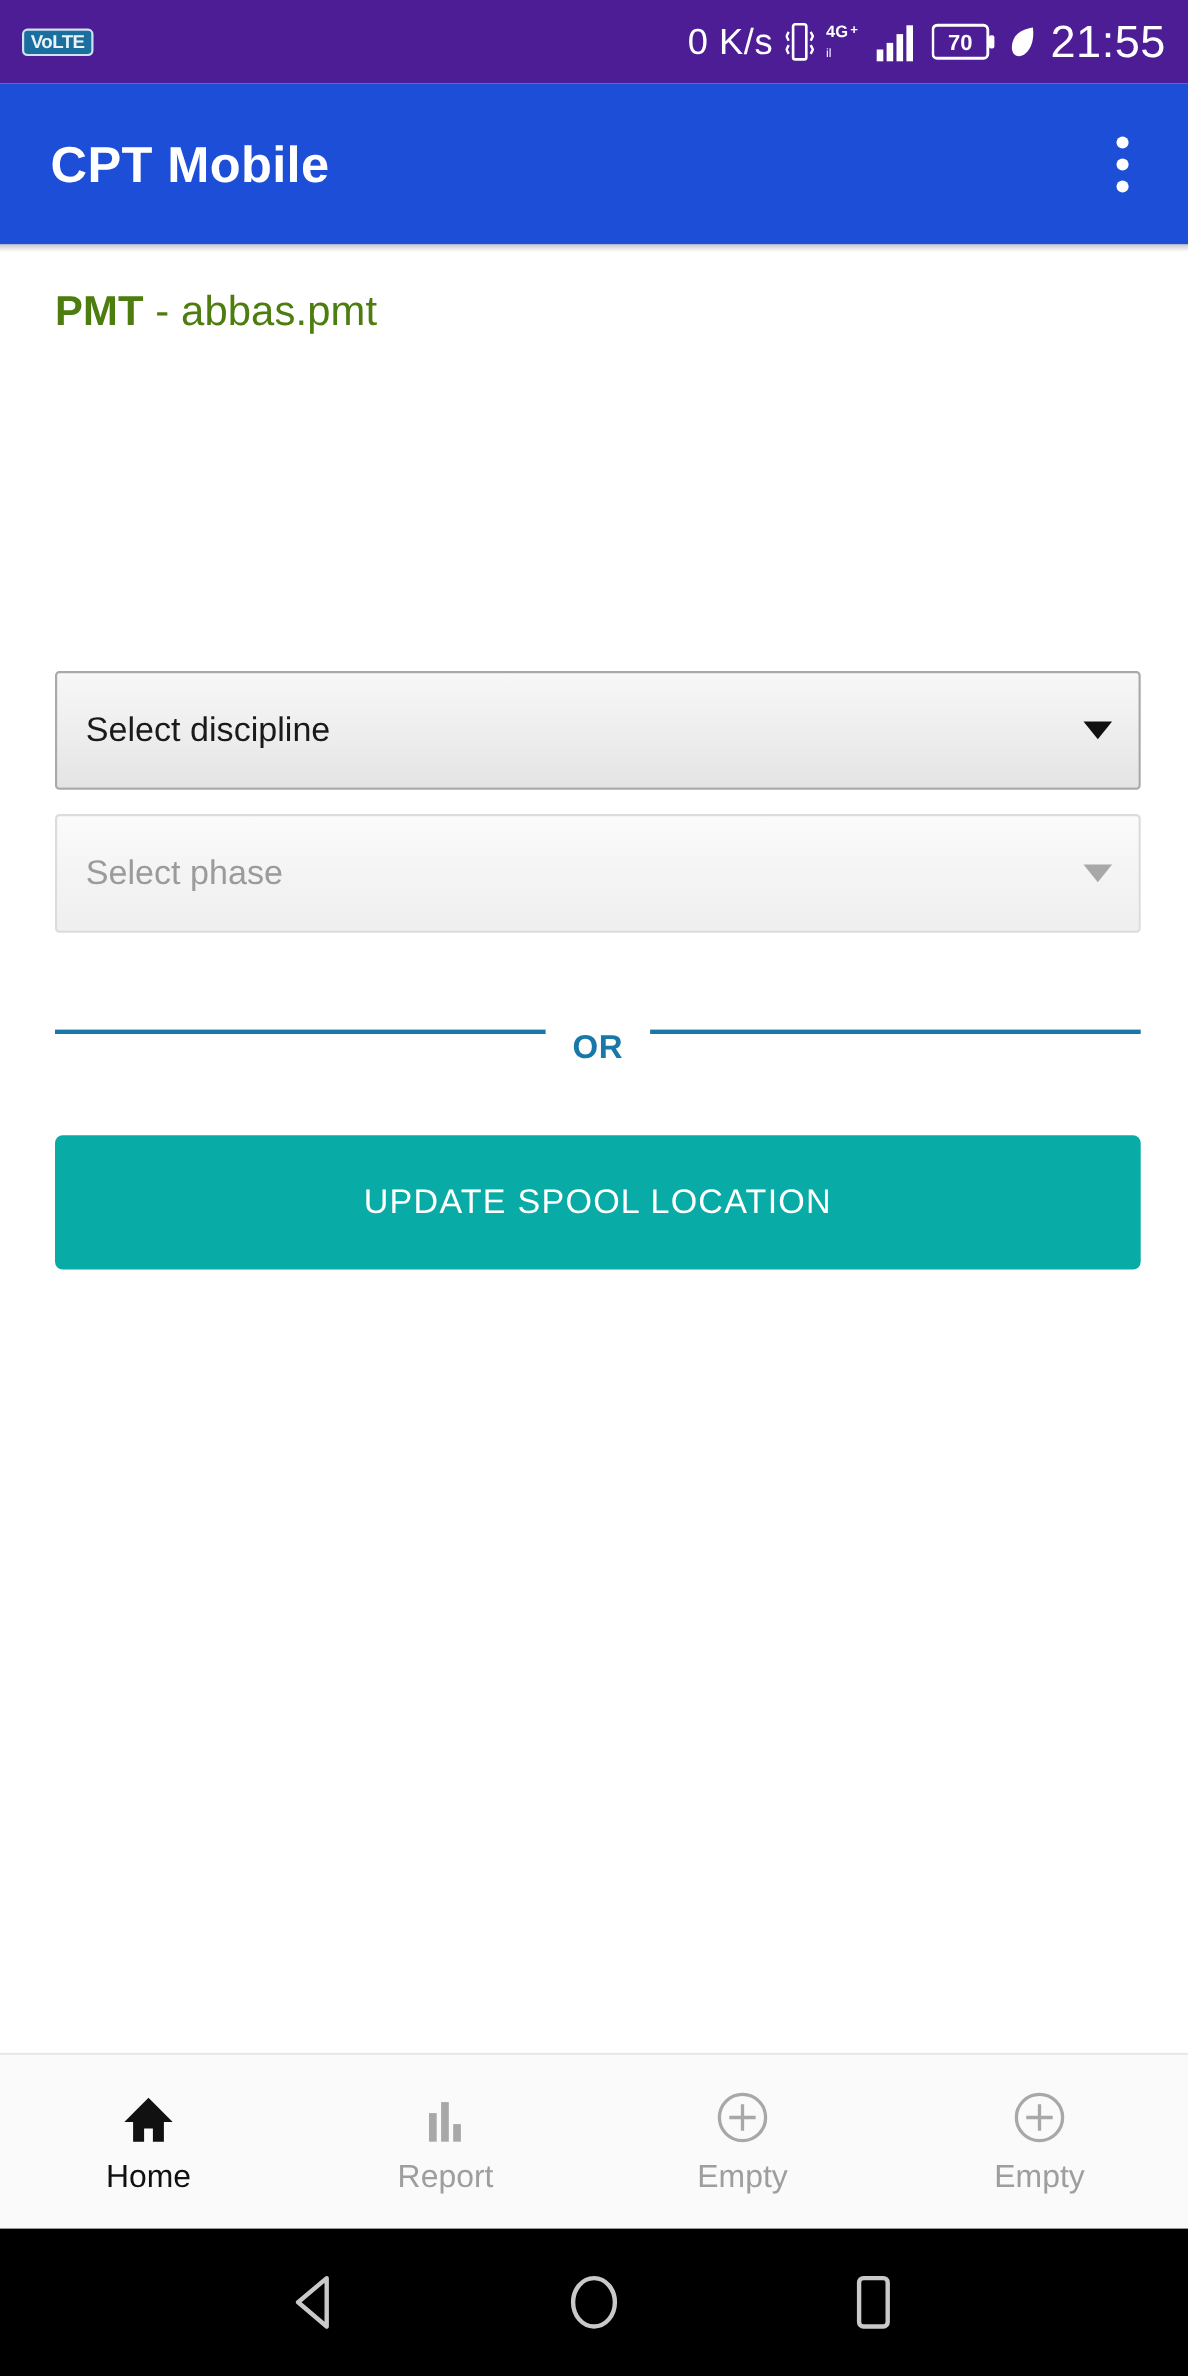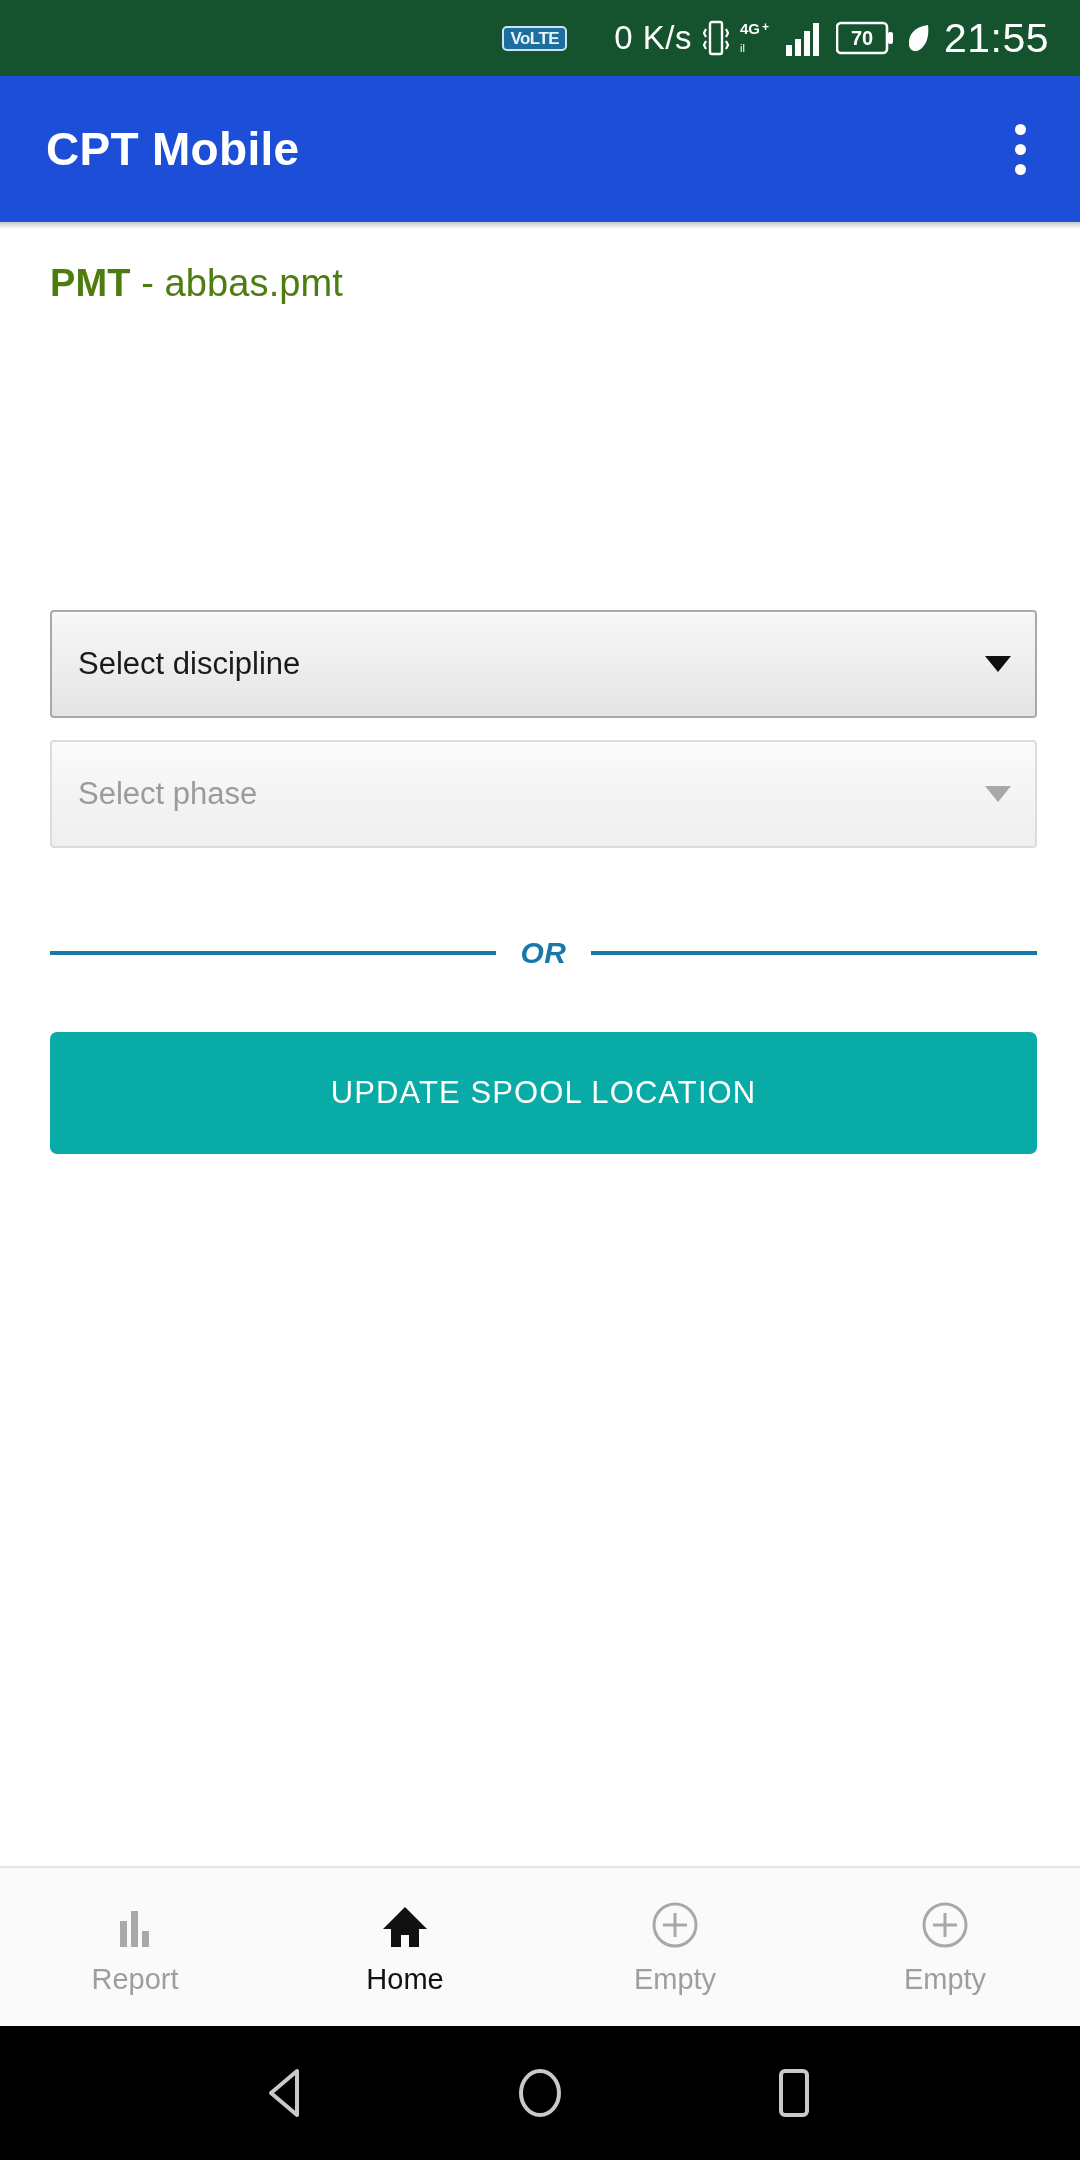--- a/index.html
+++ b/index.html
@@ -6,23 +6,23 @@
   html,body { width:1080px; height:2160px; }
   body {
     font-family:"Liberation Sans", sans-serif;
     background:#ffffff;
     overflow:hidden;
   }
   .phone { position:relative; width:1080px; height:2160px; display:flex; flex-direction:column; }
 
   
   .statusbar {
-    height:76px; background:#14532d; color:#ffffff;
-    display:flex; align-items:center; justify-content:flex-end;
-    padding:0 31px; flex:0 0 auto;
+    height:76px; background:#4c1d95; color:#ffffff;
+    display:flex; align-items:center; justify-content:space-between;
+    padding:0 20px; flex:0 0 auto;
   }
   .volte {
     border:2px solid #cfe2ef; border-radius:5px; background:#1b6f9f;
     font-size:17px; font-weight:bold; letter-spacing:-0.5px;
     padding:2px 6px; color:#e9f3fa; line-height:1;
   }
   .status-right { display:flex; align-items:center; gap:11px;margin-left:47px; }
   .net-speed { font-size:33px; letter-spacing:0.5px; font-weight:400; }
   .clock { font-size:41px; font-weight:400; letter-spacing:0.5px; }
   .ic { display:inline-flex; align-items:center; }
@@ -86,21 +86,21 @@
 
   .btn {
     height:122px; border-radius:7px; display:flex; align-items:center;
     justify-content:center; color:#ffffff; font-size:31px; letter-spacing:1.1px;
     cursor:pointer; border:none; width:100%;
     font-family:"Liberation Sans", sans-serif;
   }
   .btn-primary { background:#0880c4; }
   .btn-teal { background:#08aba5; }
 
-  .or-row { display:flex; align-items:center; gap:24px; margin:61px 0 62px 0;font-style:italic; }
+  .or-row { display:flex; align-items:flex-start; gap:24px; margin:61px 0 62px 0; }
   .or-line { flex:1 1 auto; height:4px; background:#1878a8; }
   .or-text { color:#1878a8; font-size:30px; font-weight:bold; letter-spacing:0.6px; }
 
   
   .bottomnav {
     flex:0 0 auto; height:160px; background:#fafafa;
     border-top:2px solid #e6e6e6; display:flex; align-items:center;
   }
   .navitem {
     flex:1 1 25%; display:flex; flex-direction:column; align-items:center;
@@ -209,38 +209,38 @@
         <span class="or-text">OR</span>
         <span class="or-line"></span>
       </div>
 
       <button class="btn btn-teal">UPDATE SPOOL LOCATION</button>
     </div>
   </div>
 
   <div class="bottomnav">
 
+    <div class="navitem active">
+      <span class="navicon">
+        <svg width="52" height="48" viewBox="0 0 52 48">
+          <path d="M26 4 L48 26 L40 26 L40 44 L30 44 L30 32 L22 32 L22 44 L12 44 L12 26 L4 26 Z" fill="#111111"></path>
+        </svg>
+      </span>
+      <span class="navlabel">Home</span>
+    </div>
+
     <div class="navitem">
       <span class="navicon">
         <svg width="46" height="48" viewBox="0 0 46 48">
           <rect x="8" y="18" width="7" height="26" fill="#a8a8a8"></rect>
           <rect x="19" y="8" width="7" height="36" fill="#a8a8a8"></rect>
           <rect x="30" y="28" width="7" height="16" fill="#a8a8a8"></rect>
         </svg>
       </span>
       <span class="navlabel">Report</span>
-    </div>
-
-    <div class="navitem active">
-      <span class="navicon">
-        <svg width="52" height="48" viewBox="0 0 52 48">
-          <path d="M26 4 L48 26 L40 26 L40 44 L30 44 L30 32 L22 32 L22 44 L12 44 L12 26 L4 26 Z" fill="#111111"></path>
-        </svg>
-      </span>
-      <span class="navlabel">Home</span>
     </div>
 
     <div class="navitem">
       <span class="navicon">
         <svg width="52" height="52" viewBox="0 0 52 52">
           <circle cx="26" cy="26" r="21" fill="none" stroke="#a8a8a8" stroke-width="3"></circle>
           <path d="M26 14 L26 38 M14 26 L38 26" stroke="#a8a8a8" stroke-width="3"></path>
         </svg>
       </span>
       <span class="navlabel">Empty</span>

